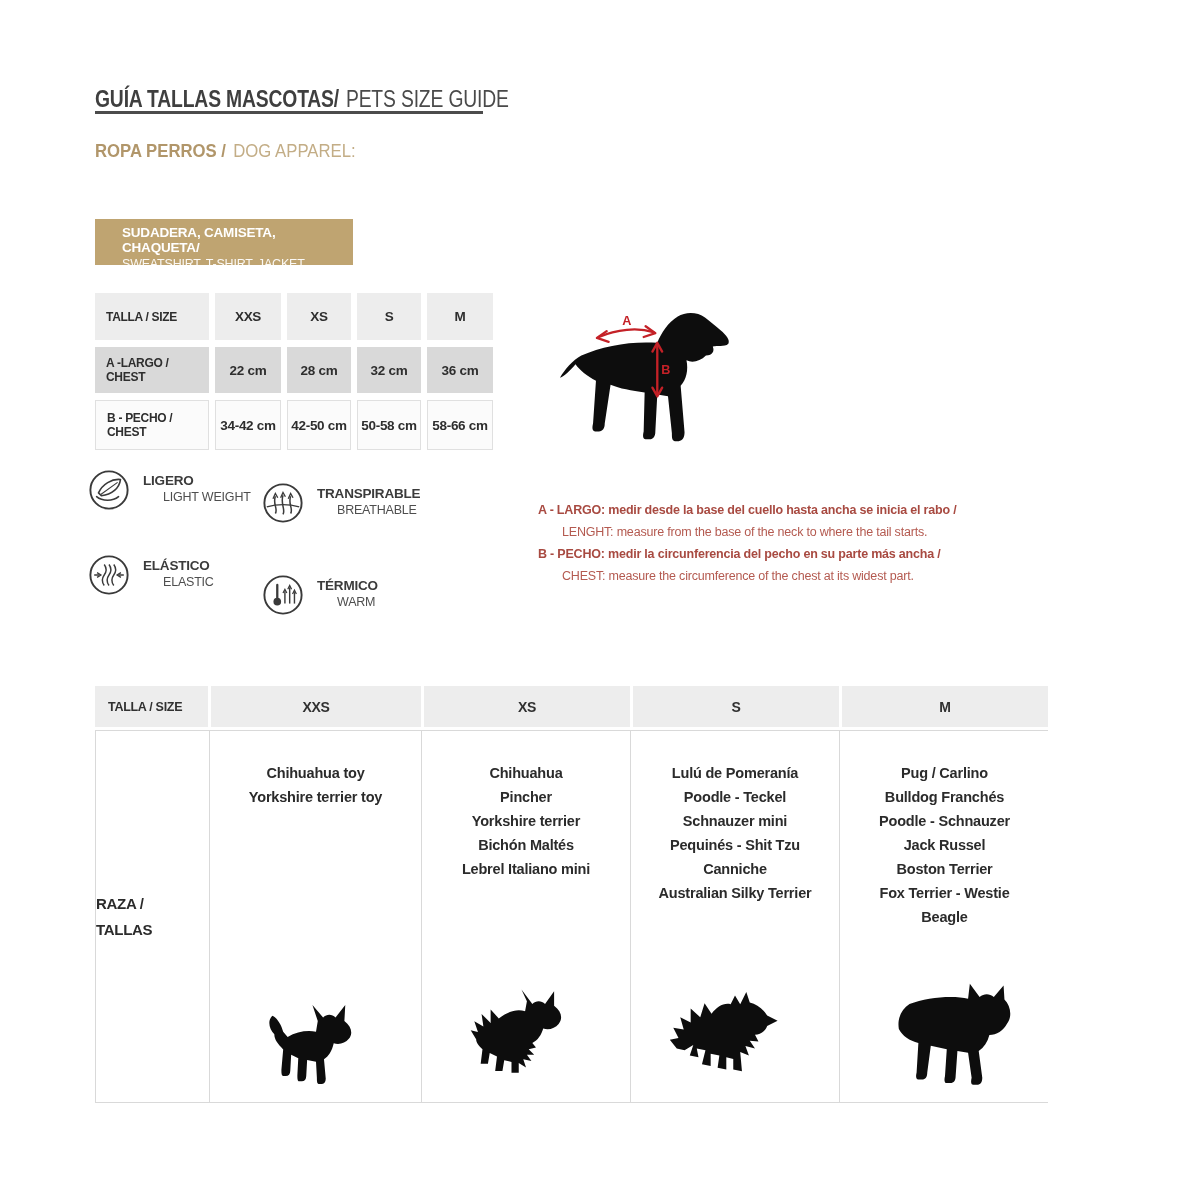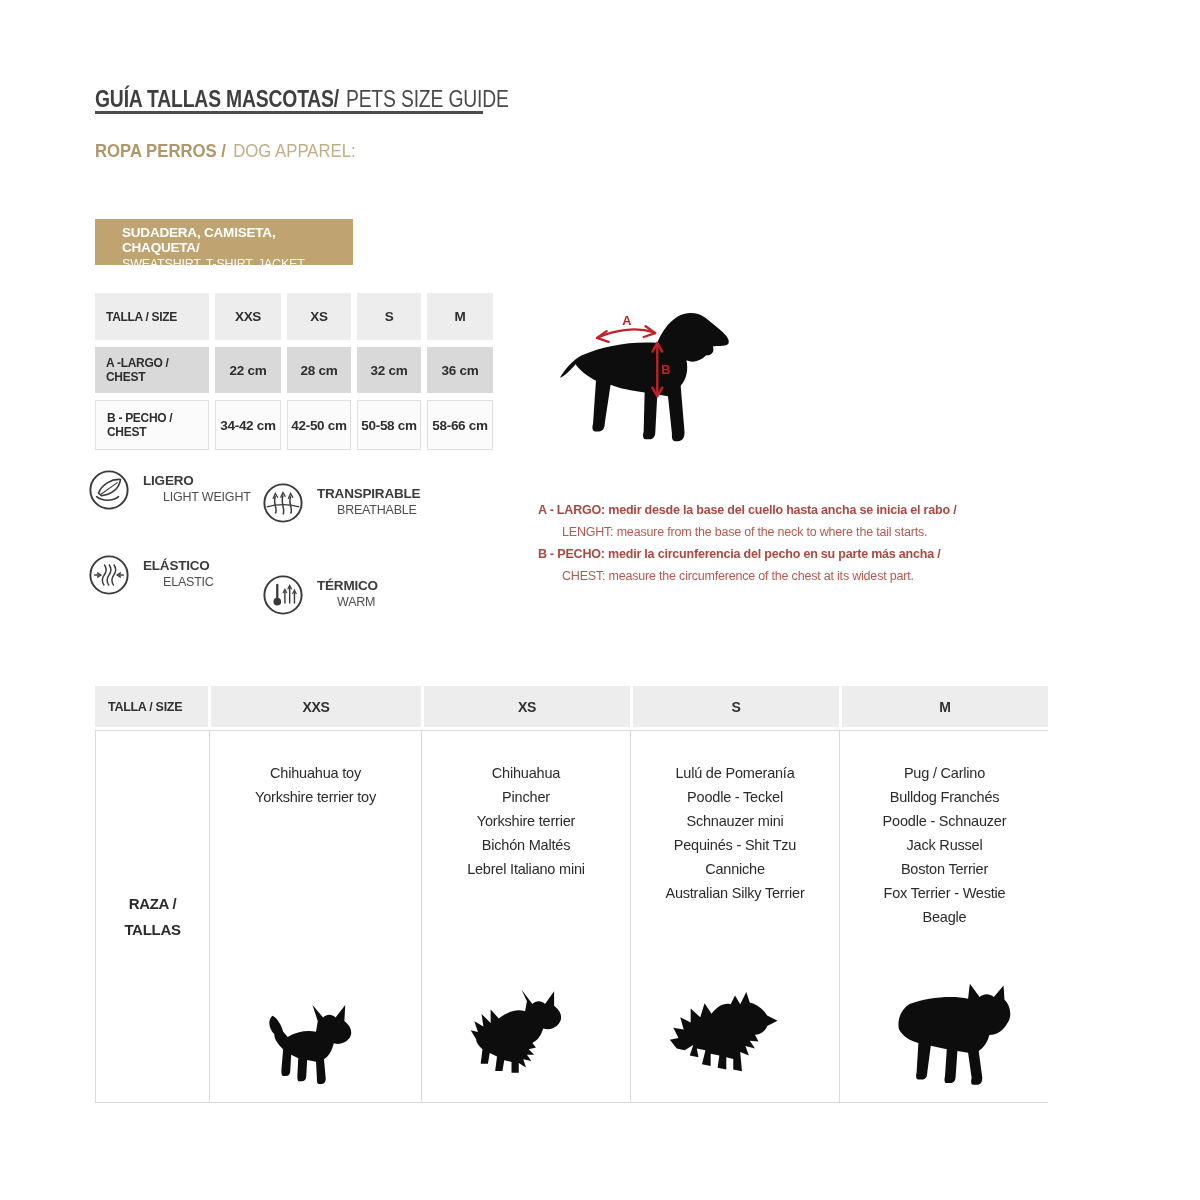--- a/index.html
+++ b/index.html
@@ -67,24 +67,24 @@
                   column-gap:3px; grid-auto-rows:41px; }
   .bh-cell { background:#ededed; display:flex; align-items:center; justify-content:center;
              font-size:14px; font-weight:700; color:#303030; letter-spacing:-0.3px; }
   .bh-label { justify-content:flex-start; padding-left:13px; font-size:12.5px; }
 
   .breed-body { position:absolute; left:95px; top:730px; width:953px; height:373px;
                 display:grid; grid-template-columns:114px 212px 209px 209px 209px;
                 border:1px solid #d9d9d9; }
   .bb-cell { position:relative; border-right:1px solid #d9d9d9; background:#ffffff; }
   .bb-cell:last-child { border-right:none; }
-  .bb-label { display:flex; flex-direction:column; align-items:center; justify-content:center;
+  .bb-label { display:flex; flex-direction:column; justify-content:center;
               font-size:15px; font-weight:700; color:#2b2b2b; line-height:26px; letter-spacing:-0.3px; }
   .breed-list { padding-top:30px; text-align:center; }
-  .breed-line { font-size:14.5px; font-weight:400; color:#2b2b2b; line-height:24px; letter-spacing:-0.2px; }
+  .breed-line { font-size:14.5px; font-weight:700; color:#2b2b2b; line-height:24px; letter-spacing:-0.2px; }
   .dog-wrap { position:absolute; bottom:10px; left:50%; transform:translateX(-50%); }
   .dog-wrap svg { display:block; }
 </style>
 </head>
 <body>
 
 <div class="page">
 
   <div class="title-block">
     <div class="title">

